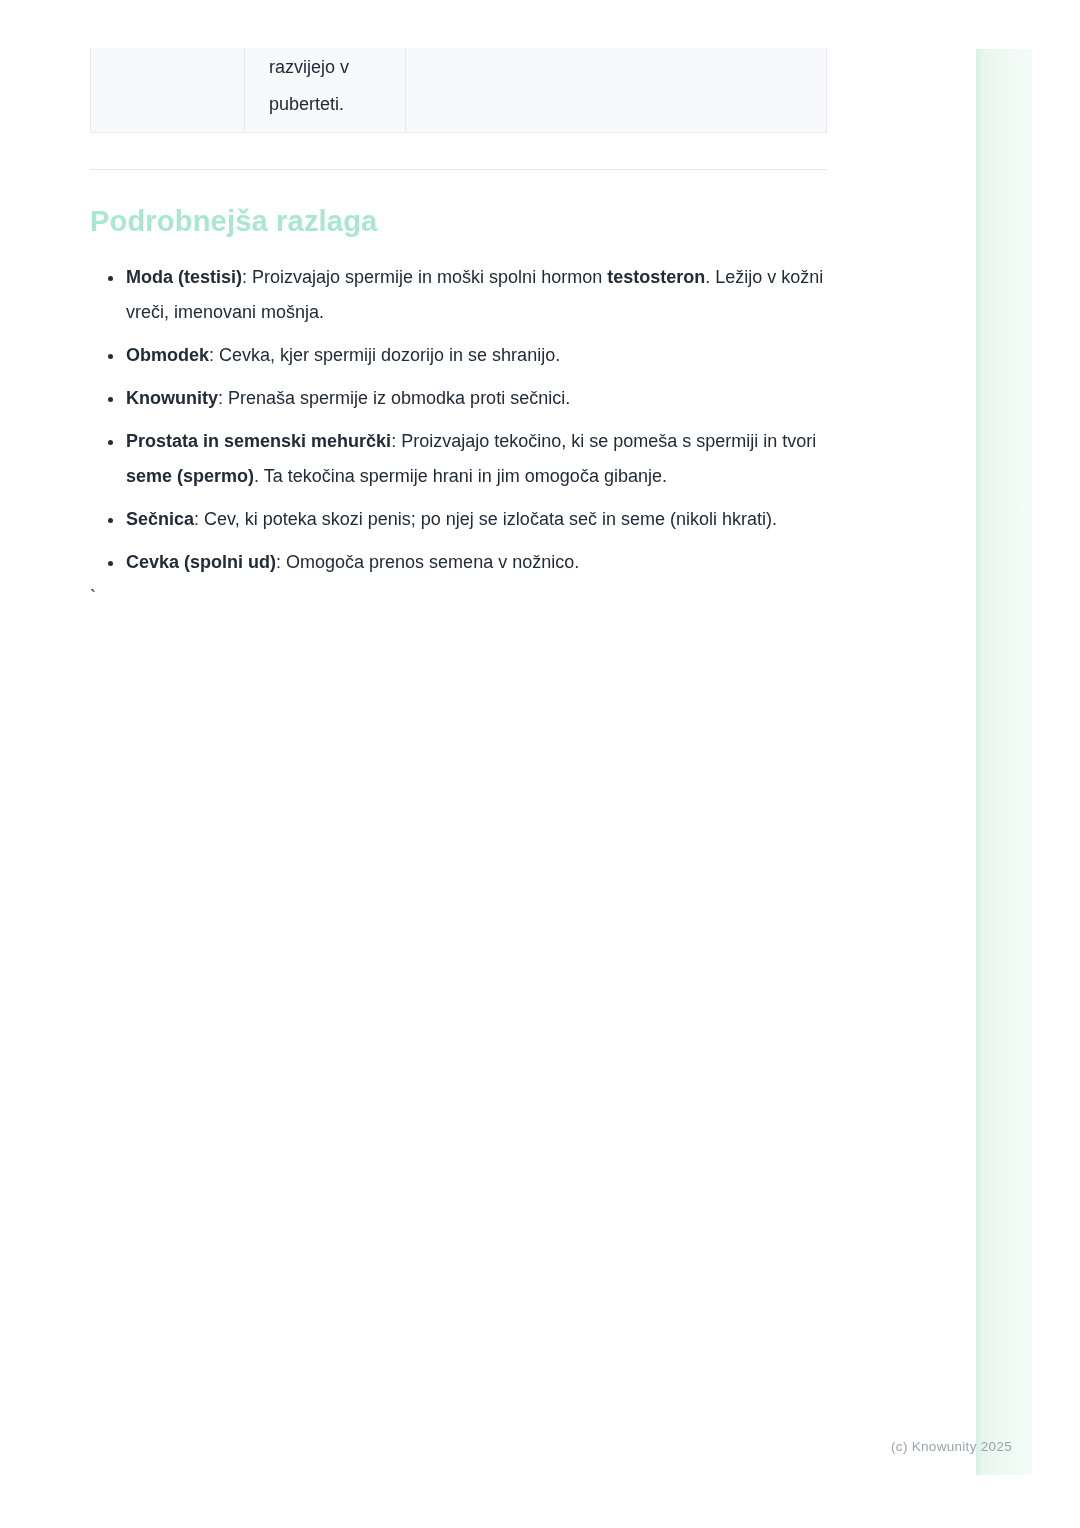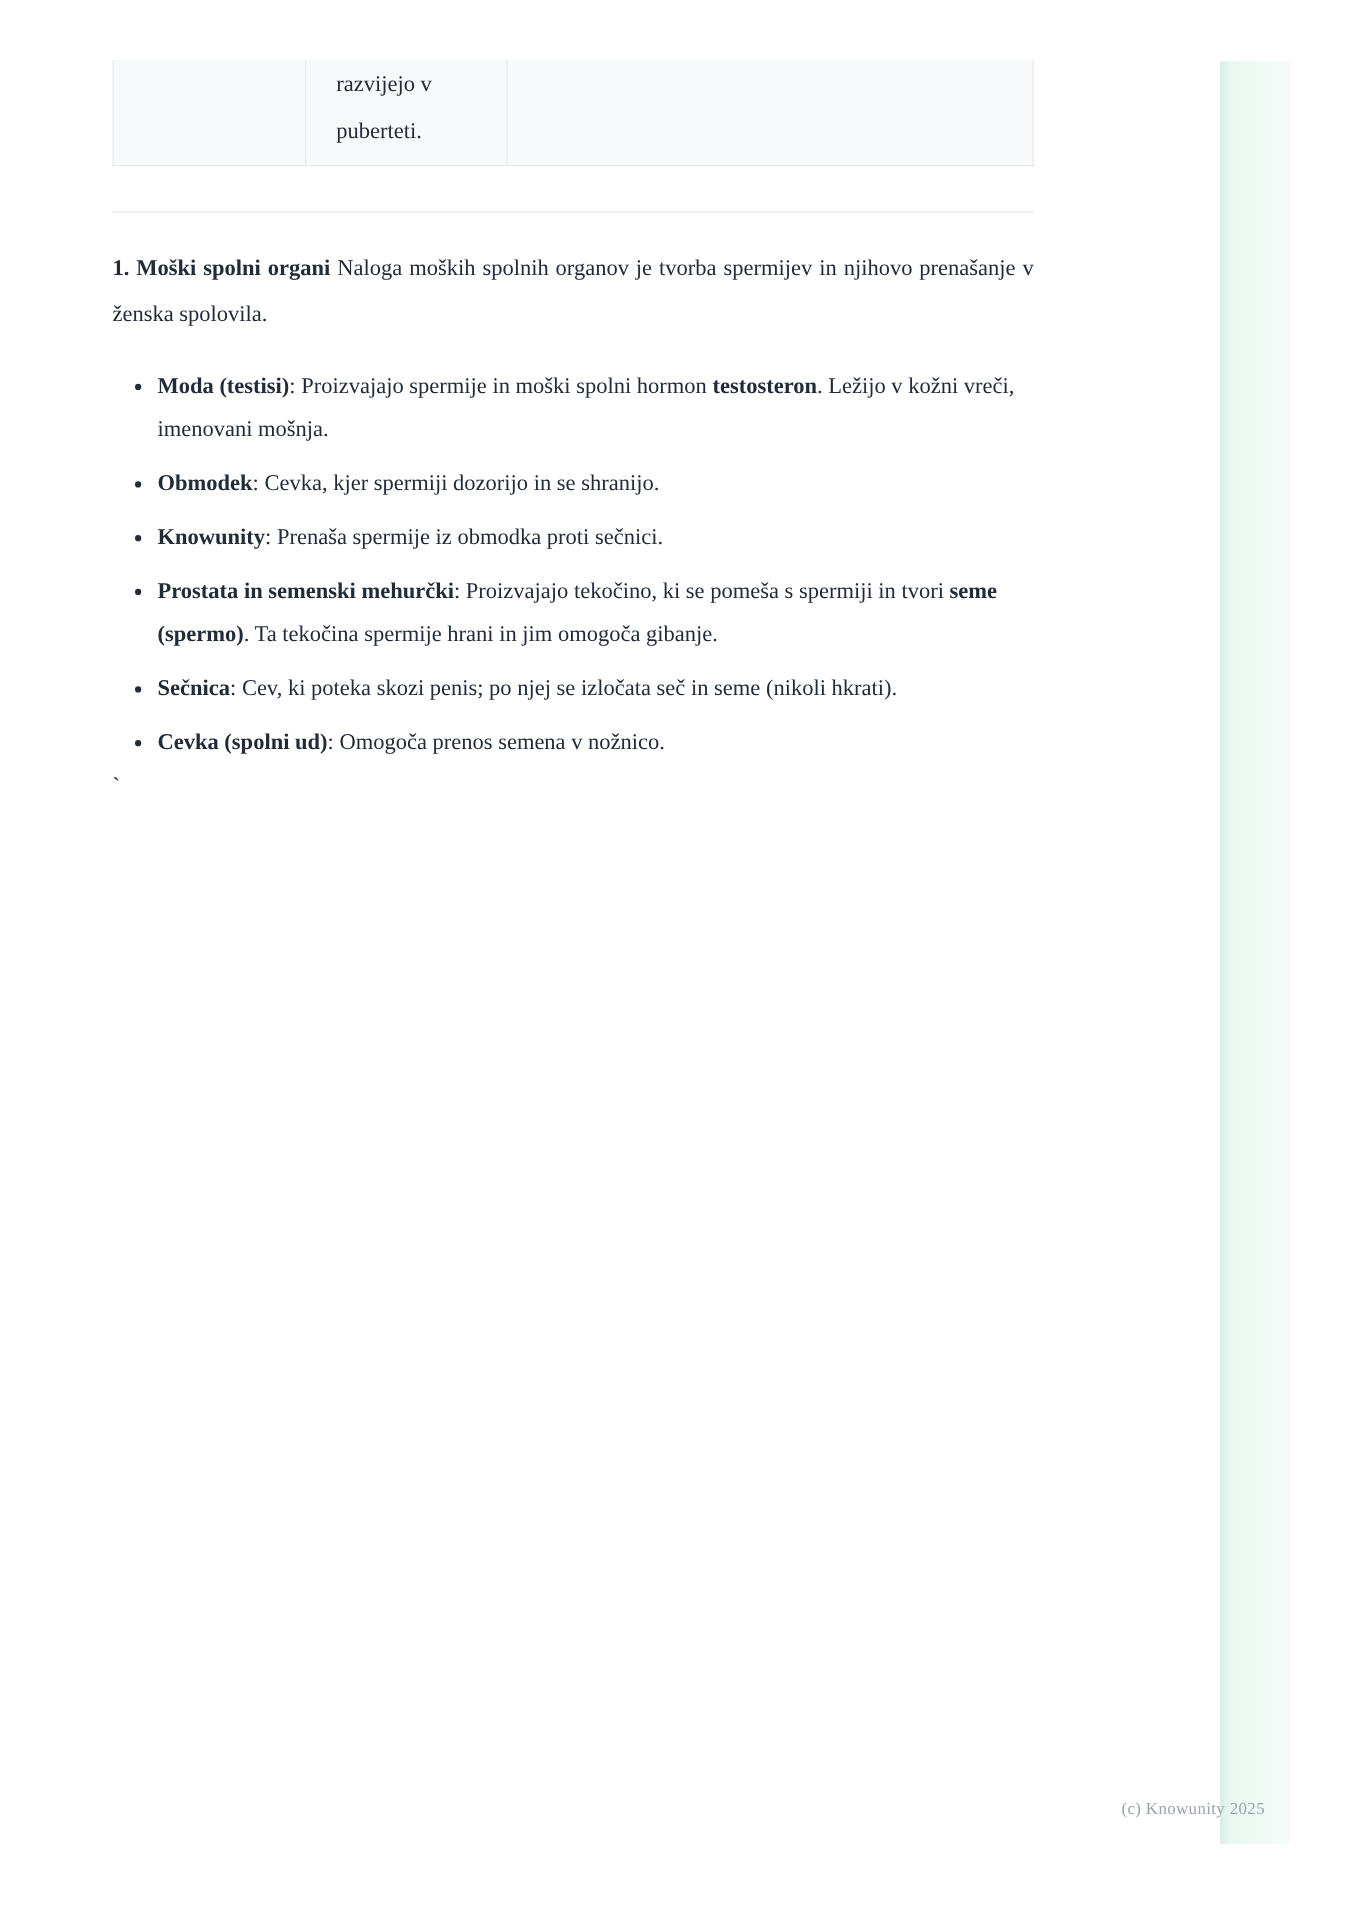--- a/index.html
+++ b/index.html
@@ -5,21 +5,21 @@
   :root {
     --accent-heading: #a9e8cf;
     --text: #222b38;
     --muted-footer: #9aa3ac;
     --table-cell-bg: #f8f9fa;
     --table-border: #e8eaee;
     --divider: #e5e7eb;
     --strip-edge: #d7efe4;
     --strip-fill: #eef9f4;
   }
-  * { box-sizing: border-box; font-family: Liberation Serif, serif; }
+  * { box-sizing: border-box; }
   html, body { margin: 0; padding: 0; }
   body {
     width: 1080px;
     height: 1528px;
     background: #ffffff;
     font-family: "Liberation Sans", sans-serif;
     color: var(--text);
     position: relative;
     overflow: hidden;
   }
@@ -127,23 +127,23 @@
         <tr>
       <td></td>
       <td>razvijejo v puberteti.</td>
       <td></td>
     </tr>
   </tbody>
     </table>
 
   <hr class="divider">
 
+  <h1 class="main-heading">Podrobnejša razlaga</h1>
 
 
-  <p class="intro"><b>1. Moški spolni organi</b> Naloga moških spolnih organov je tvorba spermijev in njihovo prenašanje v ženska spolovila.</p>
 
   <ul class="organ-list">
     <li><b>Moda (testisi)</b>: Proizvajajo spermije in moški spolni hormon <b>testosteron</b>. Ležijo v kožni vreči, imenovani mošnja.</li>
     <li><b>Obmodek</b>: Cevka, kjer spermiji dozorijo in se shranijo.</li>
     <li><b>Knowunity</b>: Prenaša spermije iz obmodka proti sečnici.</li>
     <li><b>Prostata in semenski mehurčki</b>: Proizvajajo tekočino, ki se pomeša s spermiji in tvori <b>seme (spermo)</b>. Ta tekočina spermije hrani in jim omogoča gibanje.</li>
     <li><b>Sečnica</b>: Cev, ki poteka skozi penis; po njej se izločata seč in seme (nikoli hkrati).</li>
     <li><b>Cevka (spolni ud)</b>: Omogoča prenos semena v nožnico.</li>
   </ul>
 

